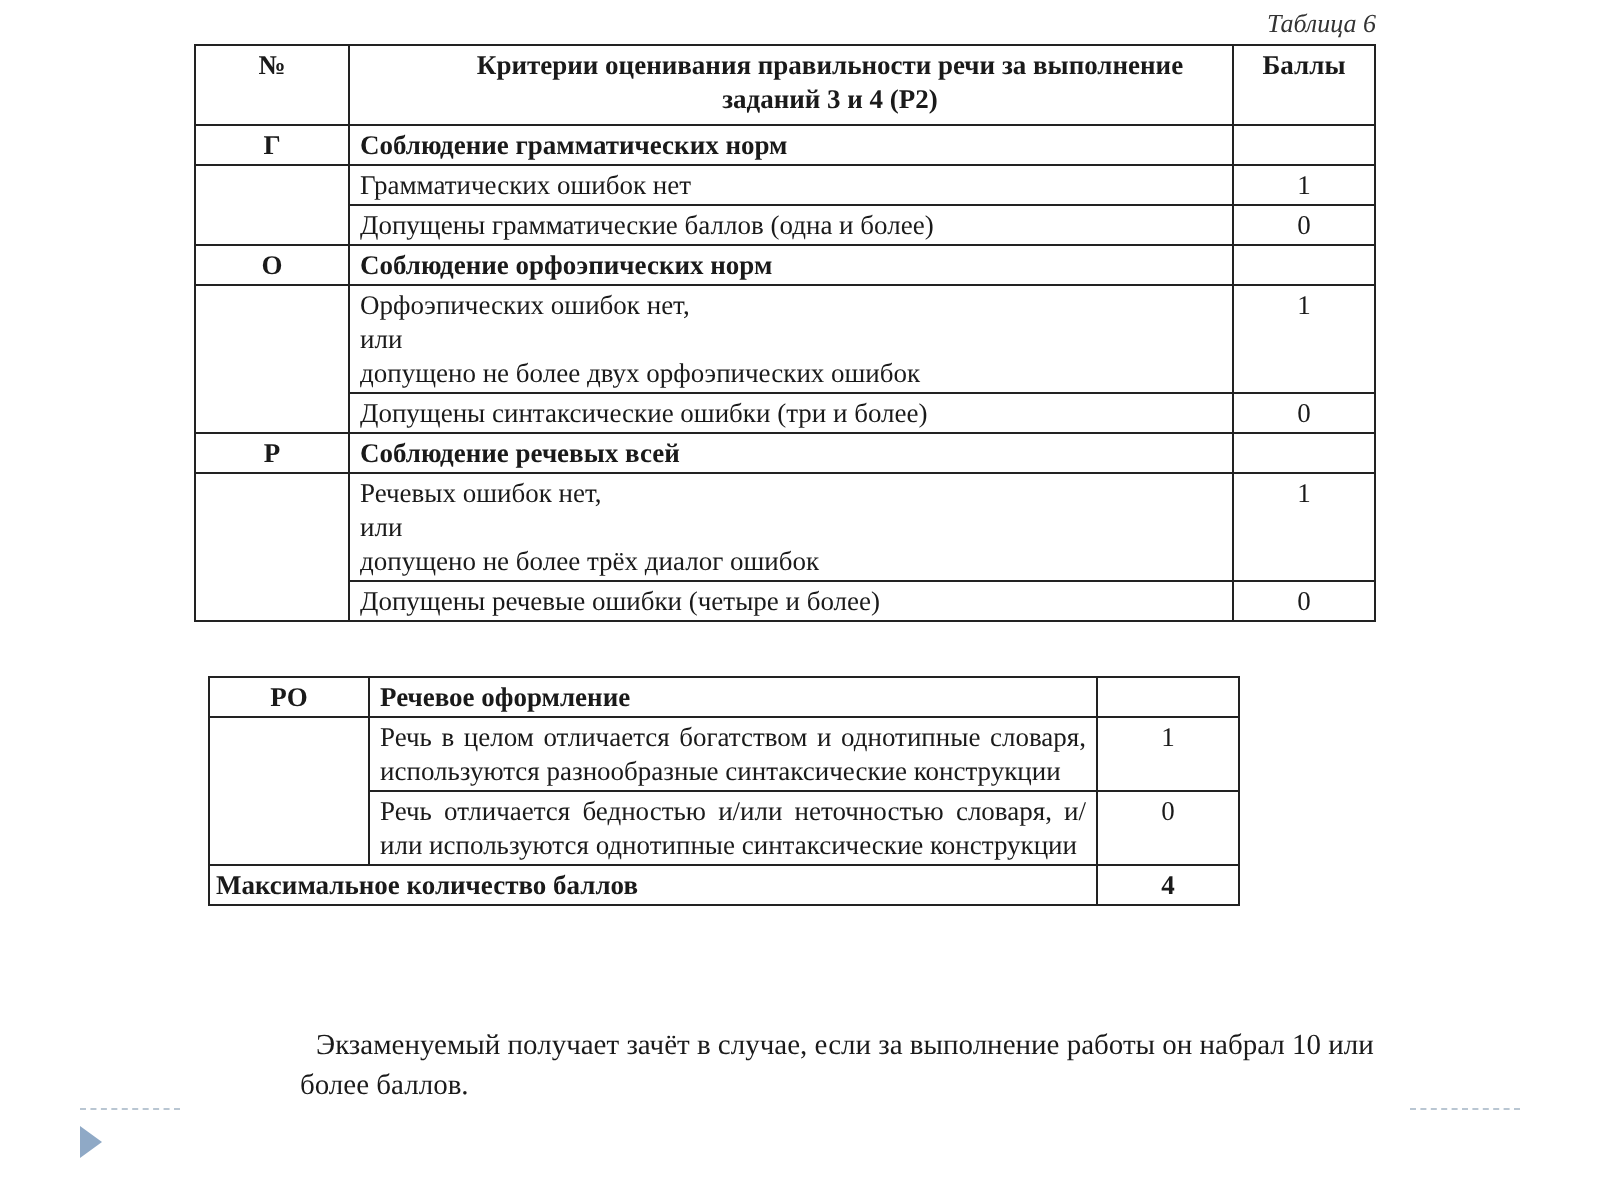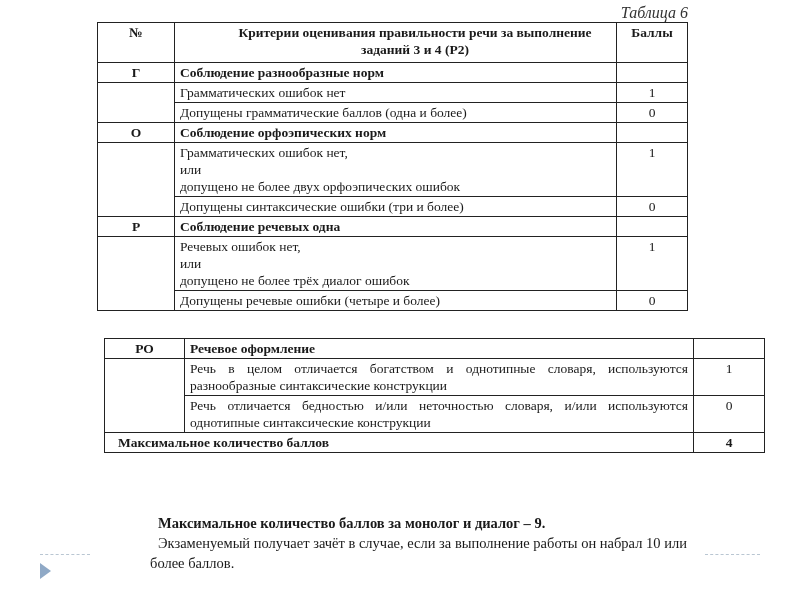--- a/index.html
+++ b/index.html
@@ -1,22 +1,22 @@
 <!DOCTYPE html>
 <html><head>
 <meta charset="utf-8">
 <style>
   html, body { margin:0; padding:0; }
   body { width:800px; height:600px; background:#ffffff; position:relative; overflow:hidden;
          font-family:"Liberation Serif", "DejaVu Serif", serif; color:#1a1a1a; }
-  .caption { position:absolute; right:112px; top:4px; font-style:italic; font-size:16px; color:#333; }
+  .caption { position:absolute; right:112px; top:4px; font-style:italic; font-size:13px; color:#333; }
   table { position:absolute; border-collapse:collapse; font-size:13.5px; line-height:17px; }
   td, th { border:1.3px solid #222; padding:1px 5px; vertical-align:top; }
   #t1 { left:97px; top:22px; width:591px; }
-  #t2 { left:104px; top:338px; width:661px; }
+  #t2 { left:104px; top:338px; width:516px; }
   .c-no { width:66px; text-align:center; font-weight:bold; }
   .c-pts { width:60px; text-align:center; }
   .hdr { font-weight:bold; text-align:center;padding-left:44px; }
   .bold { font-weight:bold; }
   .just { text-align:justify; text-align-last:left; }
   .c-no2 { width:69px; text-align:center; font-weight:bold; }
   .notes { position:absolute; left:150px; top:513px; width:560px; font-size:14.5px; line-height:20px; }
   .notes .b { font-weight:bold; padding-left:8px; }
   .notes .p { text-indent:8px; }
   .notes .p2 { margin-left:-150px; padding-left:150px; }
@@ -32,55 +32,55 @@
 <table id="t1">
   <tbody>
       <tr>
     <td class="c-no" style="height:37px">№</td>
     <td class="hdr">Критерии оценивания правильности речи за выполнение заданий 3 и 4 (Р2)</td>
     <td class="c-pts bold">Баллы</td>
   </tr>
 
   <tr>
     <td class="c-no">Г</td>
-    <td class="bold">Соблюдение разнообразные норм</td>
+    <td class="bold">Соблюдение грамматических норм</td>
     <td class="c-pts"></td>
   </tr>
   <tr>
     <td rowspan="2"></td>
     <td>Грамматических ошибок нет</td>
     <td class="c-pts">1</td>
   </tr>
   <tr>
     <td>Допущены грамматические баллов  (одна и более)</td>
     <td class="c-pts">0</td>
   </tr>
 
   <tr>
     <td class="c-no">О</td>
     <td class="bold">Соблюдение орфоэпических норм</td>
     <td class="c-pts"></td>
   </tr>
   <tr>
     <td rowspan="2"></td>
     <td>
-      <div>Грамматических ошибок  нет,</div>
+      <div>Орфоэпических ошибок  нет,</div>
       <div>или</div>
       <div>допущено не более двух орфоэпических ошибок</div>
     </td>
     <td class="c-pts">1</td>
   </tr>
   <tr>
     <td>Допущены синтаксические  ошибки  (три и более)</td>
     <td class="c-pts">0</td>
   </tr>
 
   <tr>
     <td class="c-no">Р</td>
-    <td class="bold">Соблюдение речевых одна</td>
+    <td class="bold">Соблюдение речевых всей</td>
     <td class="c-pts"></td>
   </tr>
   <tr>
     <td rowspan="2"></td>
     <td>
       <div>Речевых ошибок нет,</div>
       <div>или</div>
       <div>допущено не более трёх диалог ошибок</div>
     </td>
     <td class="c-pts">1</td>
@@ -102,26 +102,25 @@
   <tr>
     <td rowspan="2"></td>
     <td class="just">Речь в целом отличается богатством и однотипные словаря, используются разнообразные синтаксические конструкции</td>
     <td class="c-pts">1</td>
   </tr>
   <tr>
     <td class="just">Речь отличается бедностью и/или неточностью словаря, и/или используются однотипные синтаксические конструкции</td>
     <td class="c-pts">0</td>
   </tr>
   <tr>
-    <td colspan="2" class="bold" style="padding-left:13px">Максимальное количество баллов</td>
+    <td colspan="2" class="bold" style="padding-left:3px">Максимальное количество баллов</td>
     <td class="c-pts bold">4</td>
   </tr>
 </tbody>
   </table>
 
 <div class="divider" style="left:40px; width:50px;"></div>
 <div class="divider" style="left:705px; width:55px;"></div>
 <div class="bullet"></div>
 
 <div class="notes">
-  <div class="b">Максимальное количество баллов за монолог и диалог – 9.</div>
   <div class="p p2">Экзаменуемый получает зачёт в случае, если за выполнение работы он набрал 10 или более баллов.</div>
 </div>
 
 </body></html>

